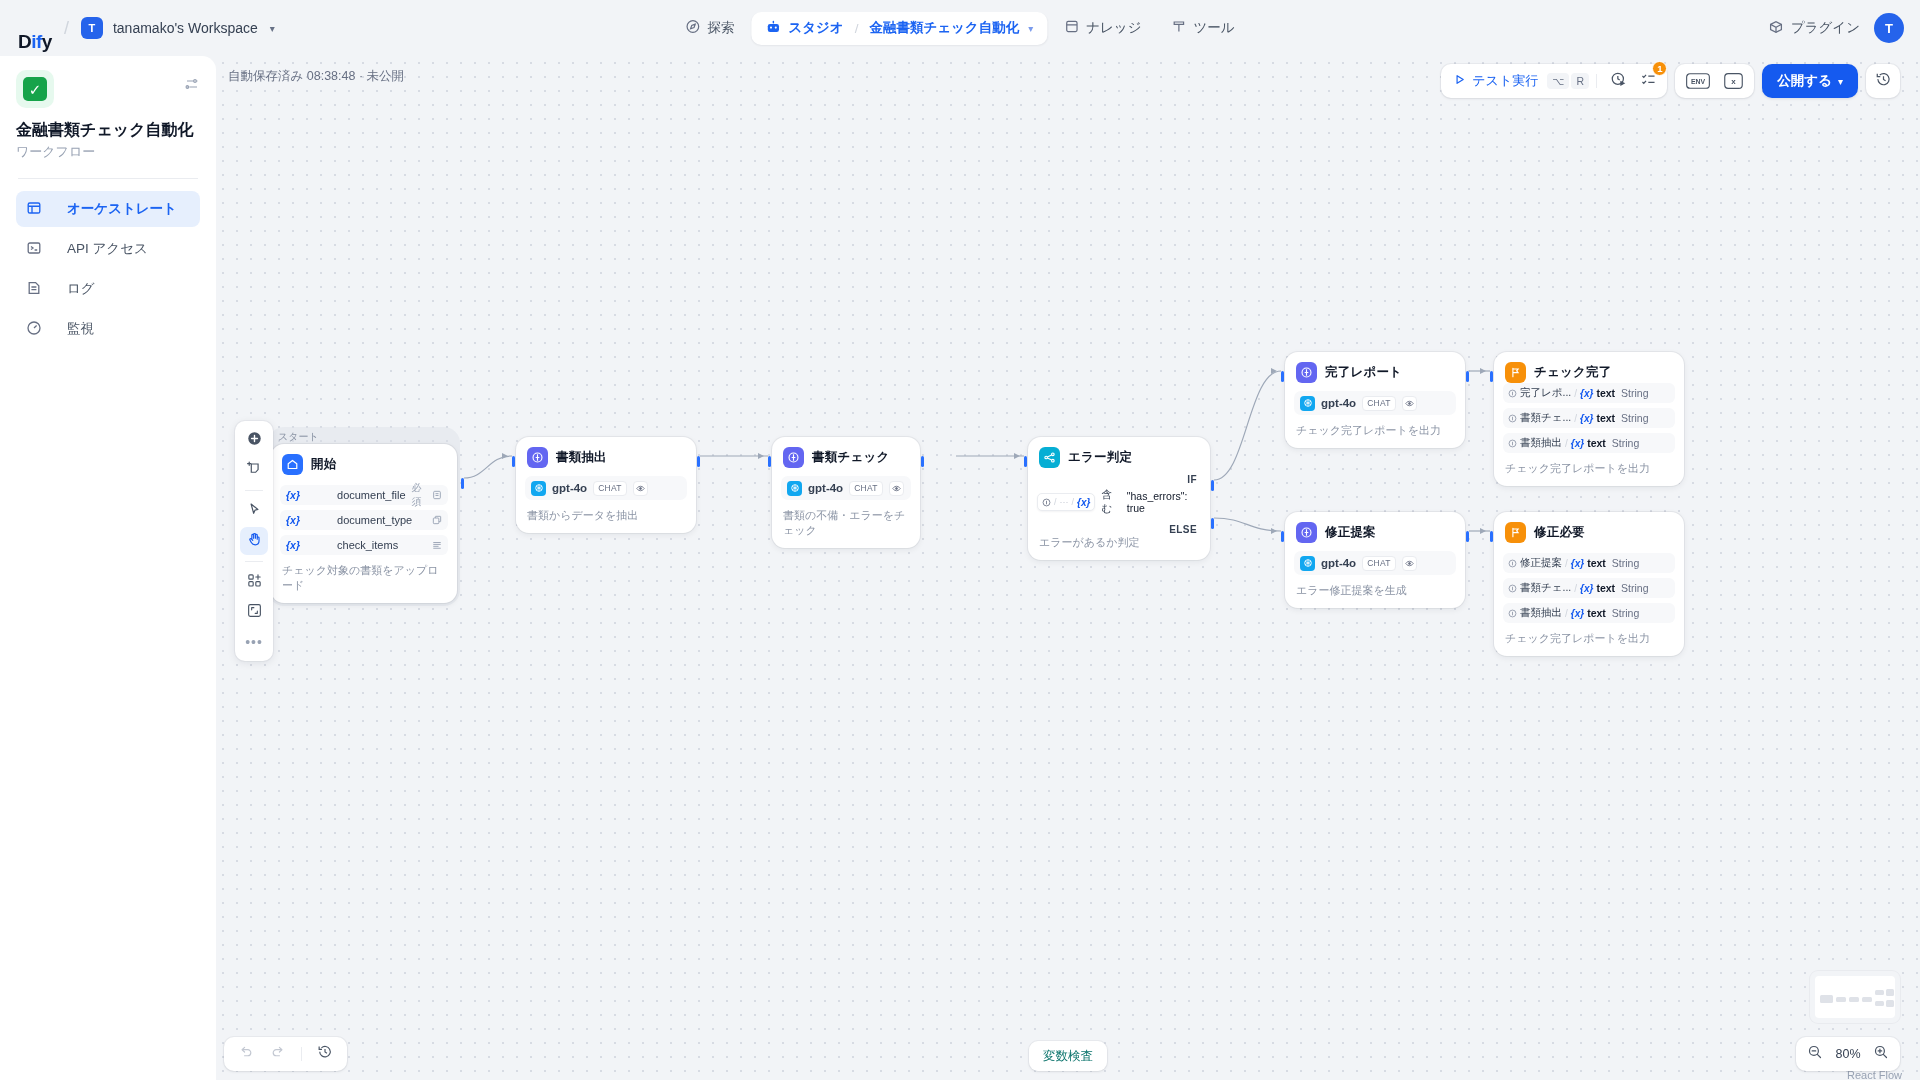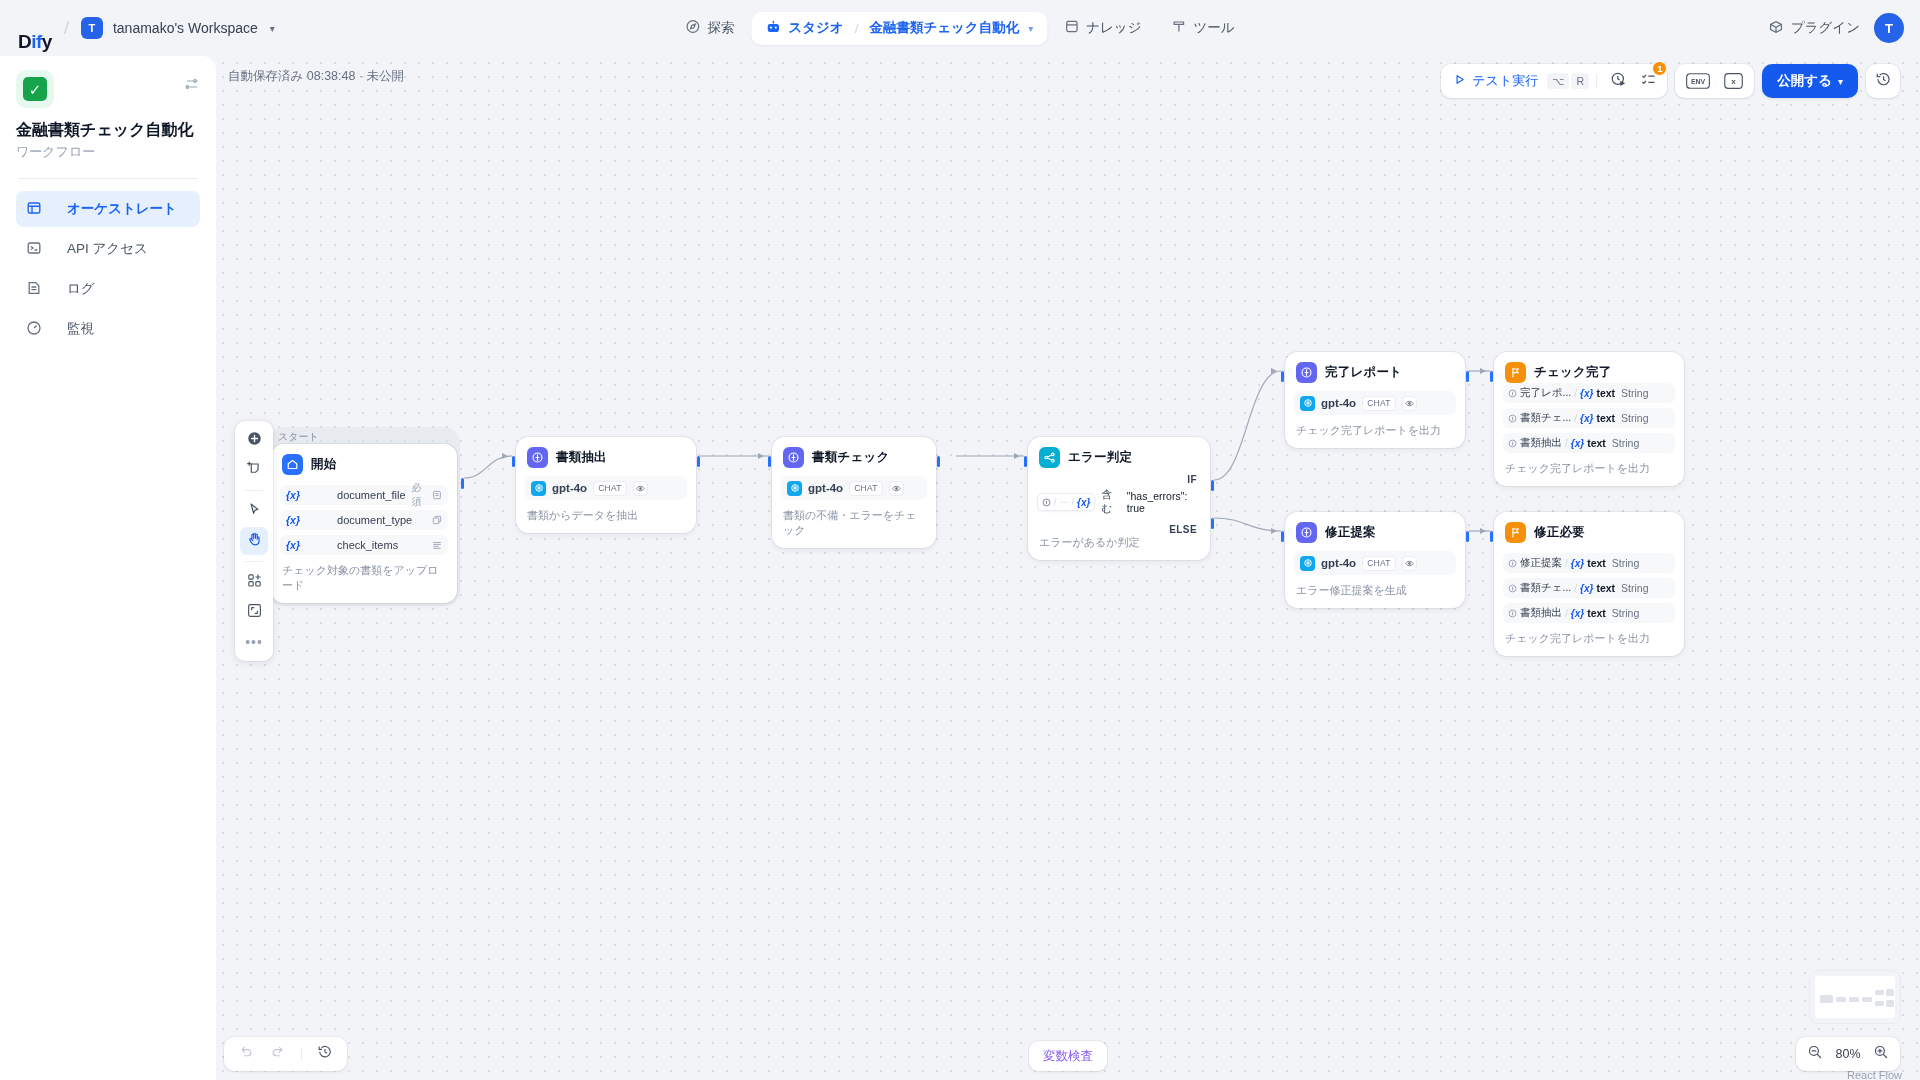--- a/index.html
+++ b/index.html
@@ -171,21 +171,21 @@
   .undo-bar {
     position: absolute; left: 2px; bottom: 0;
     background: #fff; border-radius: 10px; height: 34px;
     display: flex; align-items: center; padding: 0 8px; gap: 4px;
     box-shadow: 0 1px 3px rgba(16,24,40,0.08), 0 0 0 1px rgba(16,24,40,0.04);
   }
   .varcheck {
     position: absolute; left: 50%; transform: translateX(-50%); bottom: 9px;
     background: #fff; border-radius: 9px; height: 30px;
     display: flex; align-items: center; padding: 0 14px;
-    font-size: 12.5px; color: #8b5cf6; font-weight: 500;
+    font-size: 12.5px; color: #0f766e; font-weight: 500;
     box-shadow: 0 1px 3px rgba(16,24,40,0.08), 0 0 0 1px rgba(16,24,40,0.04);
     z-index: 25;
   }
   
   .minimap {
     position: absolute; right: 20px; bottom: 57px;
     width: 90px; height: 52px; background: #f2f4f7;
     border-radius: 8px; padding: 5px;
     box-shadow: 0 0 0 1px rgba(16,24,40,0.04);
   }
@@ -616,21 +616,21 @@
             <path d="M1 6s1.9-3 5-3 5 3 5 3-1.9 3-5 3-5-3-5-3z"></path>
             <circle cx="6" cy="6" r="1.3" fill="#676f83"></circle>
           </svg>
       </span>
     </div>
     <div class="n-desc">書類からデータを抽出</div>
     <div class="port" style="left:-4px; top:19px;"></div>
     <div class="port" style="right:-4px; top:19px;"></div>
   </div>
 
-  <div class="node" style="left:556px; top:381px; width:164px;">
+  <div class="node" style="left:556px; top:381px; width:148px;">
     <div class="node-hd">
       <div class="n-ic ic-purple">
         <svg width="13" height="13" viewBox="0 0 14 14" fill="none" stroke="#fff" stroke-width="1.2">
             <circle cx="7" cy="7" r="4.8"></circle>
             <path d="M7 3.6v6.8M5 7h4"></path>
           </svg>
       </div>
       <div class="n-title">書類チェック</div>
     </div>
     <div class="model-row">

